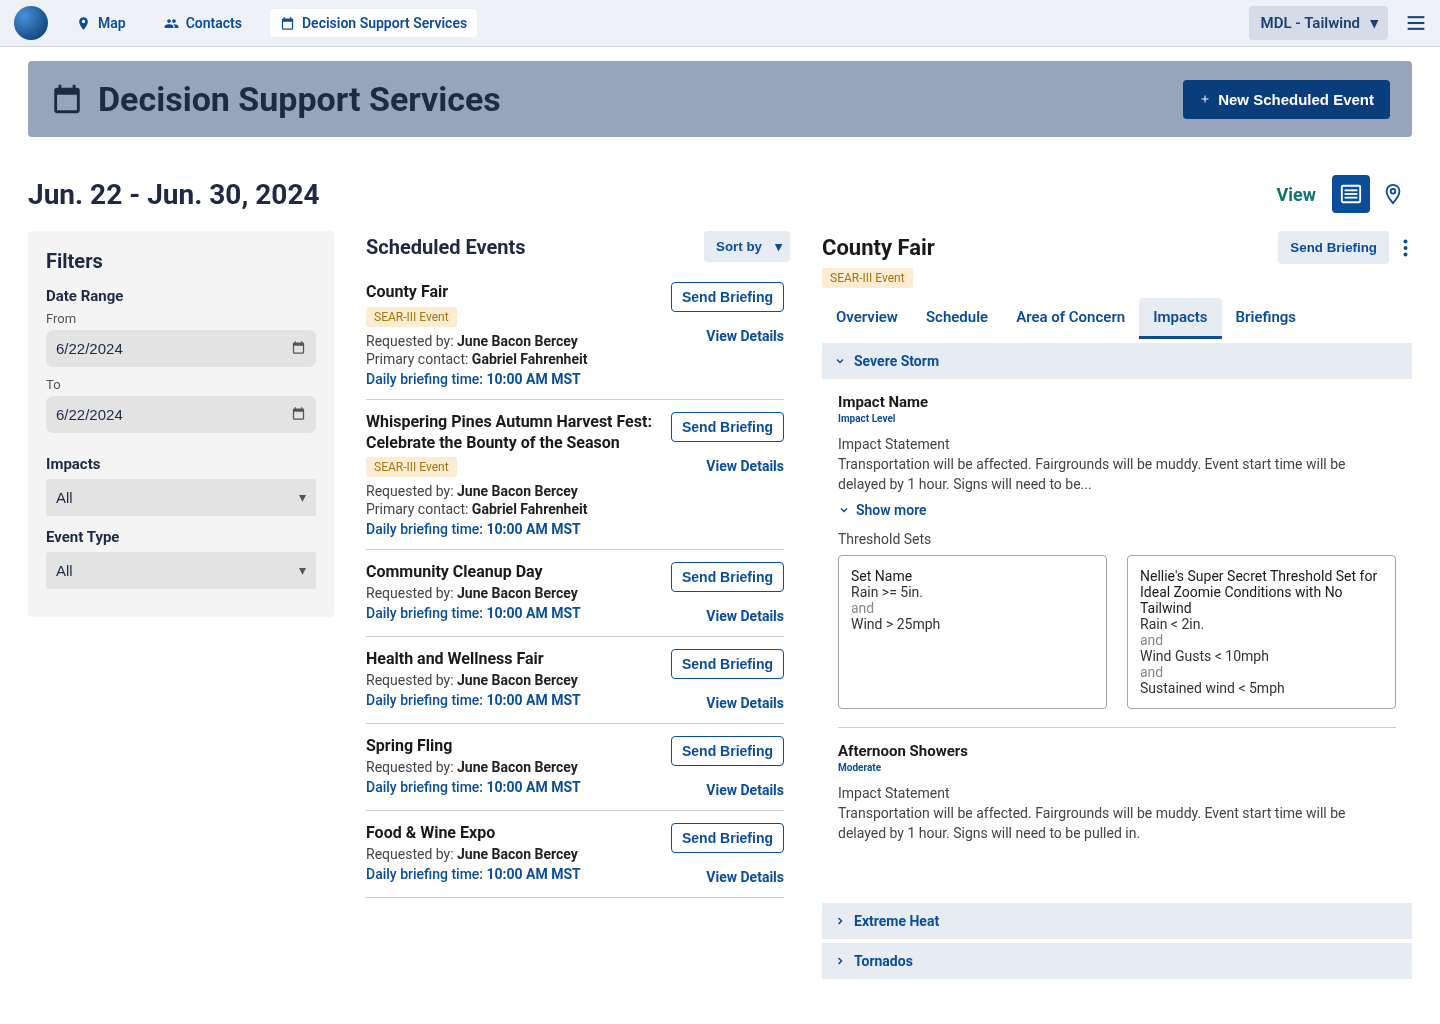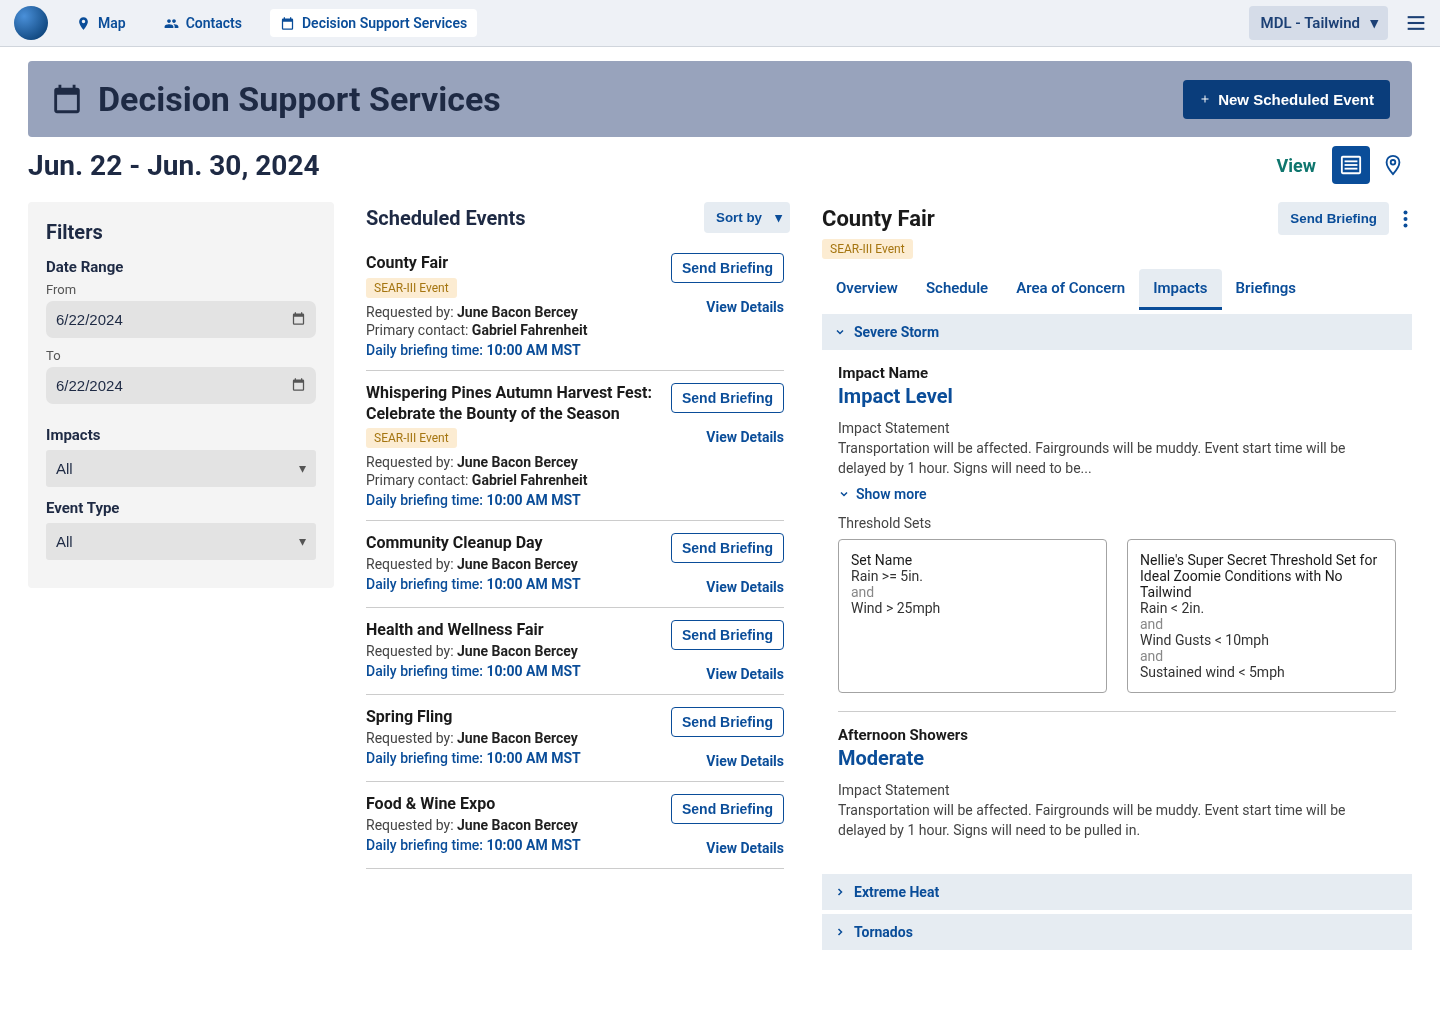--- a/index.html
+++ b/index.html
@@ -16,21 +16,21 @@
 .org-select::after { content: "▾"; position: absolute; right: 10px; }
 .hamburger-icon { width: 20px; height: 16px; cursor: pointer; color: #1c4075; }
 
 
 .page-wrap { padding: 0 28px 20px 28px; }
 .banner { background: #98a3bc; border-radius: 4px; margin-top: 14px; padding: 18px 22px; display: flex; align-items: center; gap: 14px; }
 .banner-icon { width: 34px; height: 34px; color: #1e2a44; }
 .banner-title { font-size: 34px; font-weight: 700; color: #1e2a44; flex: 1; }
 .new-event-btn { background: #0a3d7b; color: #fff; border: none; border-radius: 4px; padding: 11px 16px; font-weight: 600; font-size: 15px; cursor: pointer; display: flex; align-items: center; gap: 7px; }
 
-.daterange-row { display: flex; align-items: center; margin-top: 9px; }
+.daterange-row { display: flex; align-items: center; margin-top: 38px; }
 .date-range-text { font-size: 28px; font-weight: 700; color: #1e2a44; flex: 1; }
 .view-label { font-size: 18px; font-weight: 700; margin-right: 12px; color: #0f766e; }
 .view-btn { width: 38px; height: 38px; border-radius: 4px; margin-left: 4px; display: inline-flex; align-items: center; justify-content: center; cursor: pointer; color: #0a4d99; }
 .view-btn.active { background: #0a4d99; color: #fff; }
 
 
 .cols { display: flex; gap: 32px; margin-top: 18px; align-items: flex-start; }
 
 
 .filters { width: 306px; background: #f4f4f4; border-radius: 4px; padding: 18px; }
@@ -76,21 +76,21 @@
 .tabs { display: flex; gap: 0; border-bottom: 0; margin-bottom: 0; }
 .tab { padding: 10px 14px; color: #0a4d99; font-weight: 600; font-size: 15px; cursor: pointer; border-radius: 4px 4px 0 0; }
 .tab.active { background: #e6ecf2; border-bottom: 3px solid #0a4d99; }
 .accordion-head { background: #e6ecf2; padding: 10px 12px; color: #0a4d99; font-weight: 700; display: flex; align-items: center; gap: 8px; cursor: pointer; margin-top: 4px; }
 .accordion-head.collapsed { color: #0a4d99; }
 .accordion-body { padding: 14px 16px; height: 520px; overflow-y: auto; }
 .accordion-body::-webkit-scrollbar { width: 10px; }
 .accordion-body::-webkit-scrollbar-thumb { background: #8a8a8a; border-radius: 2px; }
 .impact-block { border-bottom: 1px solid #ccc; padding-bottom: 18px; margin-bottom: 14px; }
 .impact-name { font-weight: 700; font-size: 15px; color: #1a1a1a; }
-.impact-level { color: #0a4d99; font-weight: 700; font-size: 20px; margin-top: 2px; }
+.impact-level { color: #0a4d99; font-weight: 700; font-size: 10px; margin-top: 2px; }
 .impact-label { font-size: 14px; color: #444; margin-top: 12px; margin-bottom: 3px; }
 .impact-text { font-size: 14px; color: #444; line-height: 1.4; }
 .show-more { color: #0a4d99; font-weight: 600; font-size: 14px; display: inline-flex; align-items: center; gap: 6px; margin-top: 8px; cursor: pointer; }
 .threshold-box { border: 1px solid #a3a3a3; border-radius: 4px; padding: 12px; font-size: 14px; flex: 1; }
 .threshold-boxes { display: flex; gap: 20px; margin-top: 8px; }
 .thresh-line { color: #333; }
 .thresh-and { color: #888; }
 .chevr { width: 12px; height: 12px; display: inline-block; }
 
 svg { display: block; }

